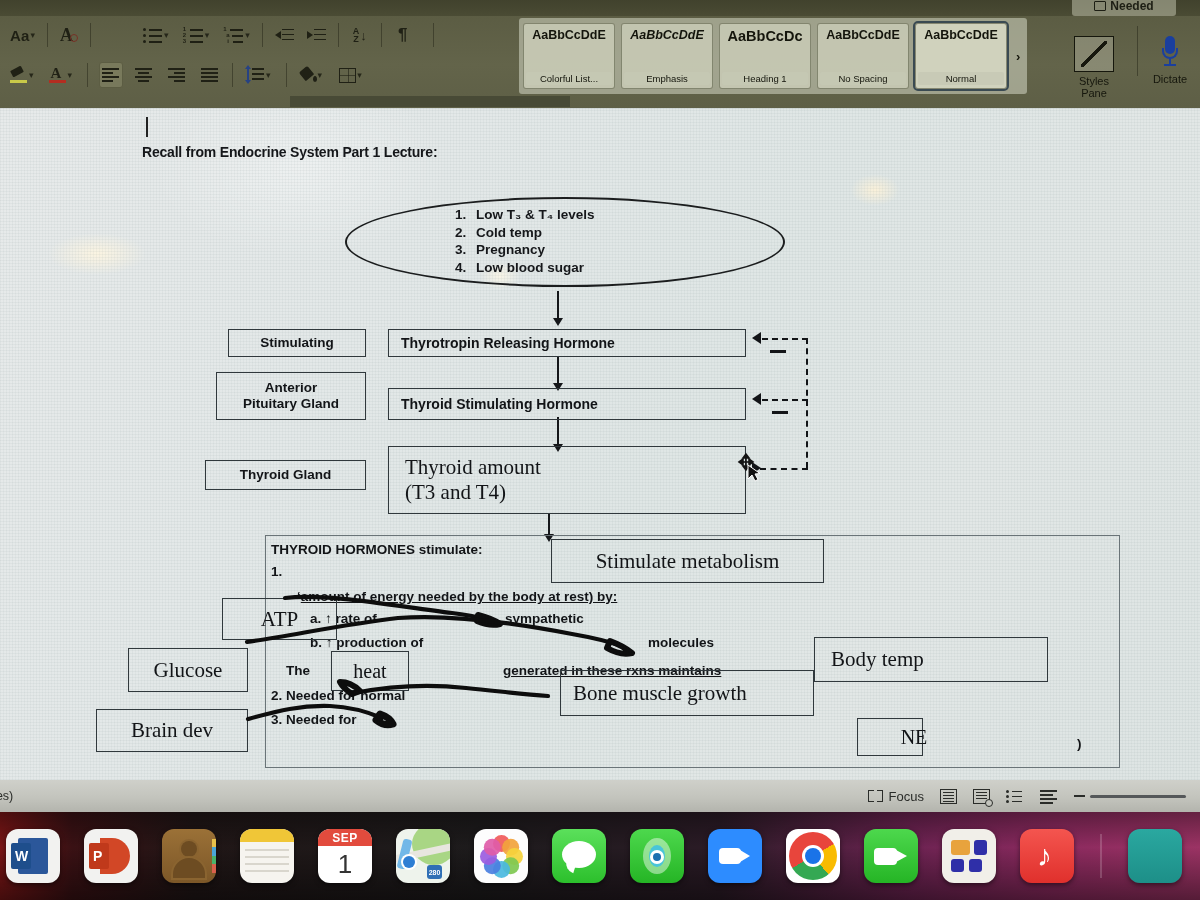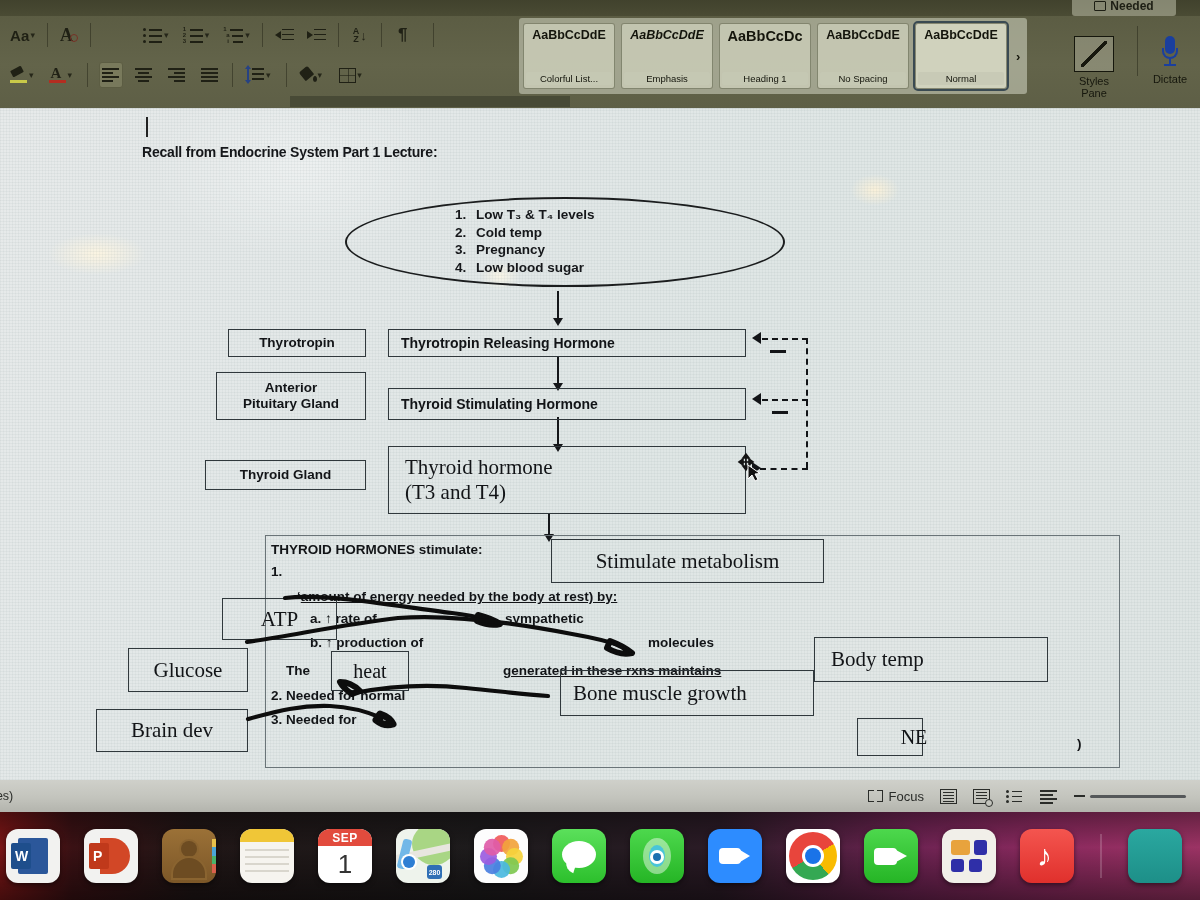--- a/index.html
+++ b/index.html
@@ -549,38 +549,38 @@
             <span>Low blood sugar</span>
           </div>
       </div>
 
       <div class="vArrow" style="left:557px;top:183px;height:28px;"></div>
       <div class="vArrow" style="left:557px;top:248px;height:28px;"></div>
       <div class="vArrow" style="left:557px;top:309px;height:28px;"></div>
       <div class="vArrow" style="left:548px;top:405px;height:22px;"></div>
 
       <div class="dbox lbl" style="left:228px;top:221px;width:138px;height:28px;">
-        <span>Thyrotropin</span>
+        <span>Stimulating</span>
       </div>
       <div class="dbox lbl" style="left:216px;top:264px;width:150px;height:48px;flex-direction:column;justify-content:center;">
         <span>Anterior</span>
         <span>Pituitary Gland</span>
       </div>
       <div class="dbox lbl" style="left:205px;top:352px;width:161px;height:30px;">
         <span>Thyroid Gland</span>
       </div>
 
       <div class="dbox wide" style="left:388px;top:221px;width:358px;height:28px;">
         <span>Thyrotropin Releasing Hormone</span>
       </div>
       <div class="dbox wide" style="left:388px;top:280px;width:358px;height:32px;">
         <span>Thyroid Stimulating Hormone</span>
       </div>
       <div class="dbox wide serif" style="left:388px;top:338px;width:358px;height:68px;flex-direction:column;align-items:flex-start;justify-content:center;font-size:21px;line-height:25px;padding-left:16px;">
-        <span>Thyroid hormone</span>
+        <span>Thyroid amount</span>
         <span>(T3 and T4)</span>
       </div>
 
       <div class="fb fb-v" style="left:806px;top:230px;height:130px;"></div>
       <div class="fb fb-h" style="left:762px;top:230px;width:46px;"></div>
       <div class="fb fb-h" style="left:762px;top:291px;width:46px;"></div>
       <div class="fb fb-h" style="left:760px;top:360px;width:48px;"></div>
       <div class="fb-head" style="left:752px;top:224px;"></div>
       <div class="fb-head" style="left:752px;top:285px;"></div>
       <div class="fb-head" style="left:752px;top:354px;transform:scaleX(-1);"></div>

